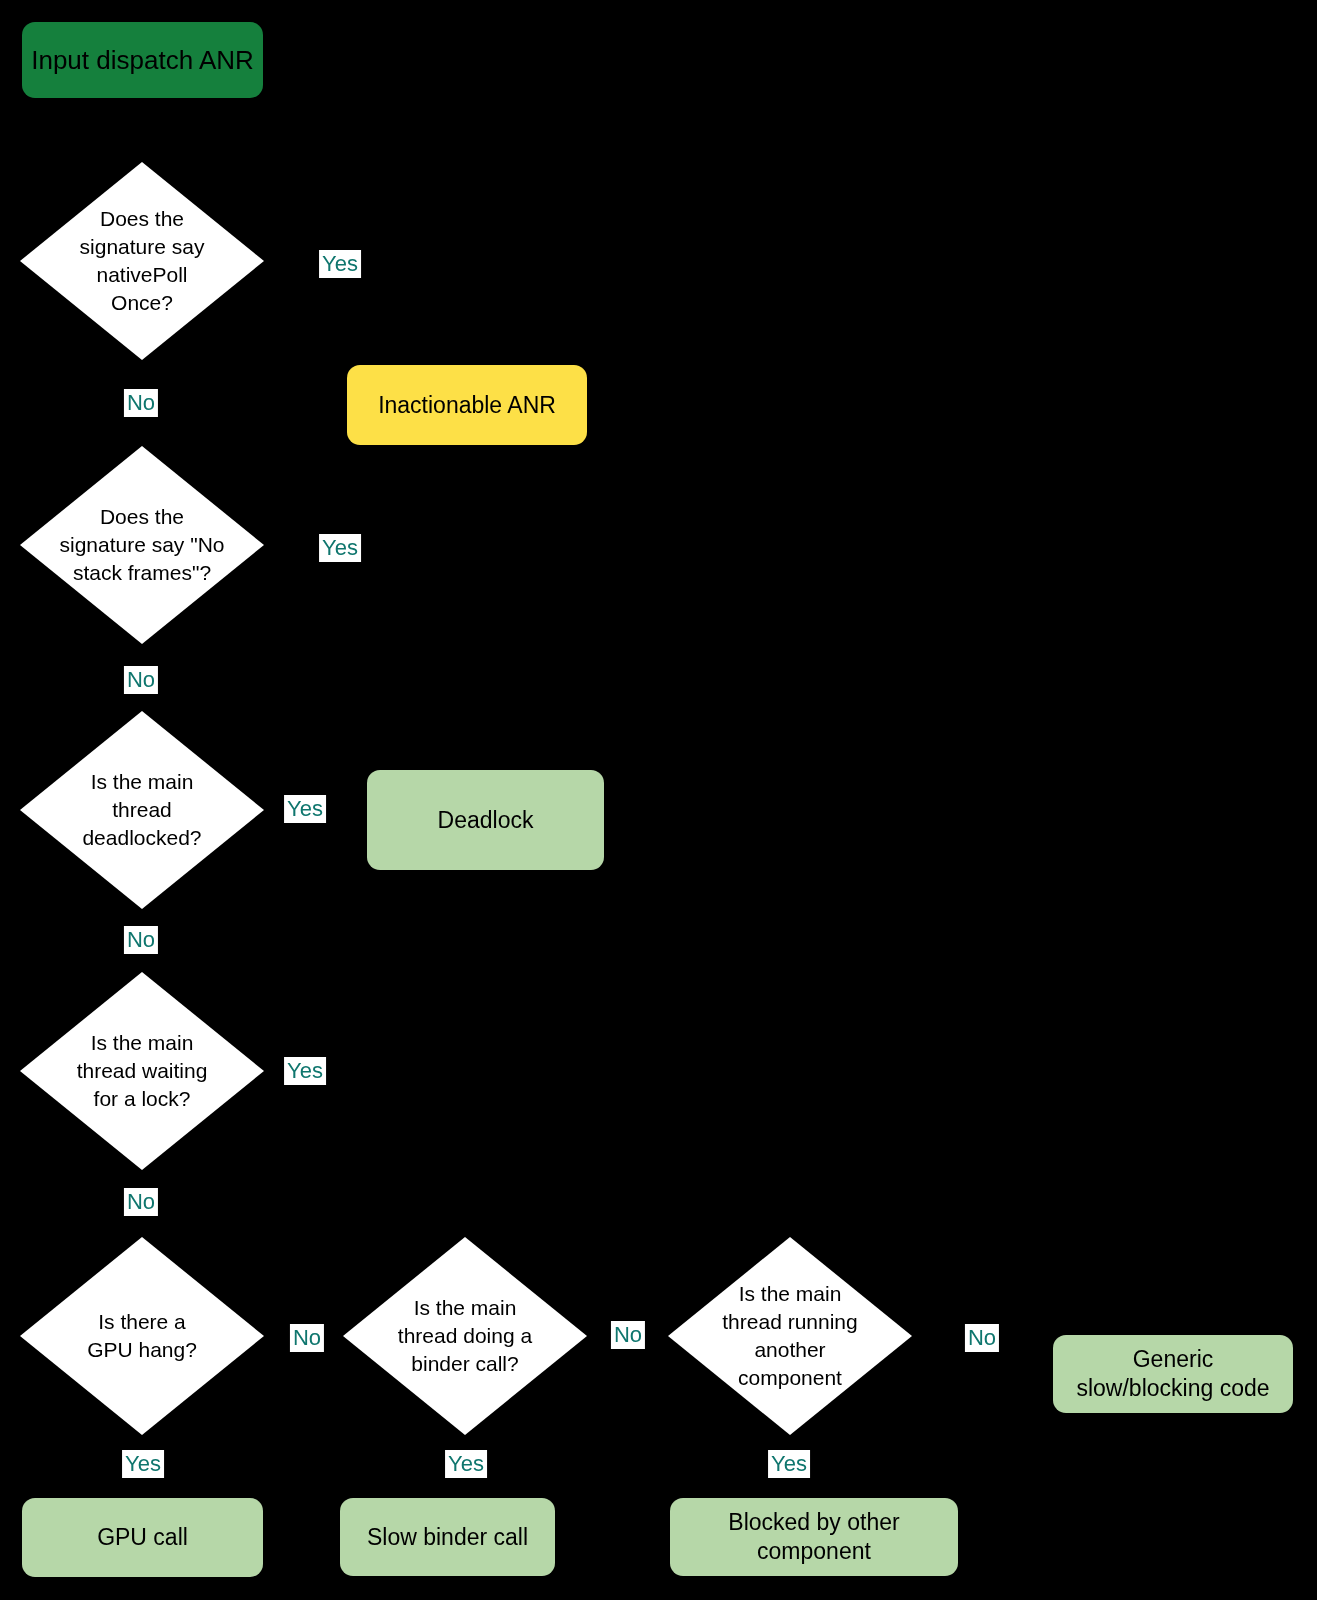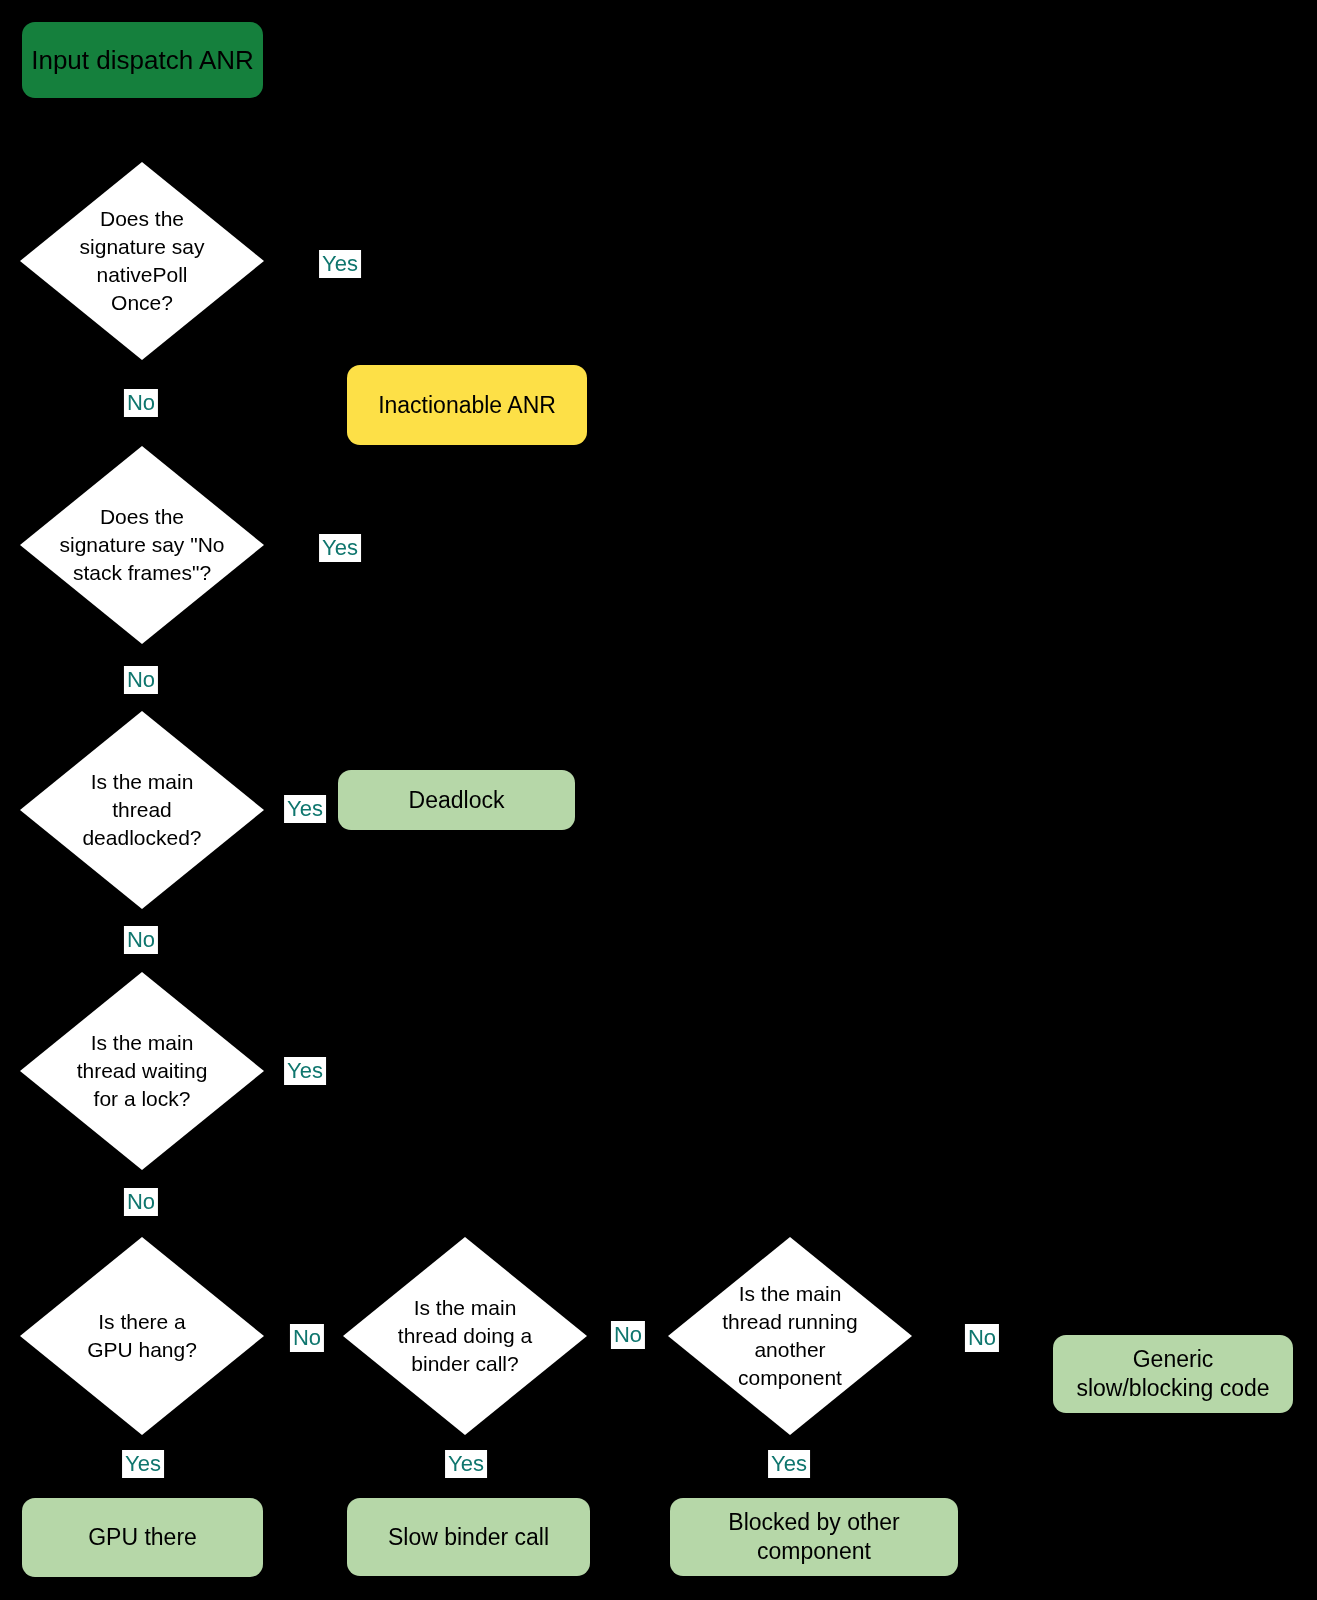--- a/index.html
+++ b/index.html
@@ -75,29 +75,29 @@
 thread doing a
 binder call?</div>
 
   <div class="node diamond" style="left:668px;top:1237px;width:244px;height:198px;">Is the main
 thread running
 another
 component</div>
 
   <div class="node rect bad" style="left:347px;top:365px;width:240px;height:80px;">Inactionable ANR</div>
 
-  <div class="node rect good" style="left:338px;top:770px;width:237px;height:60px;text-align:center;">Deadlock</div>
+  <div class="node rect good" style="left:367px;top:770px;width:237px;height:100px;text-align:center;">Deadlock</div>
 
 
   <div class="node rect good" style="left:1053px;top:1295px;width:240px;height:78px;margin-top:40px;">Generic
 slow/blocking code</div>
 
-  <div class="node rect good" style="left:22px;top:1498px;width:241px;height:79px;">GPU there</div>
+  <div class="node rect good" style="left:22px;top:1498px;width:241px;height:79px;">GPU call</div>
 
-  <div class="node rect good" style="left:347px;top:1498px;width:243px;height:78px;">Slow binder call</div>
+  <div class="node rect good" style="left:340px;top:1498px;width:215px;height:78px;">Slow binder call</div>
 
   <div class="node rect good" style="left:670px;top:1498px;width:288px;height:78px;">Blocked by other
 component</div>
 
   <div class="edge-label" style="left:340px;top:264px;">Yes</div>
 
   <div class="edge-label" style="left:141px;top:403px;">No</div>
 
   <div class="edge-label" style="left:340px;top:548px;">Yes</div>
 

